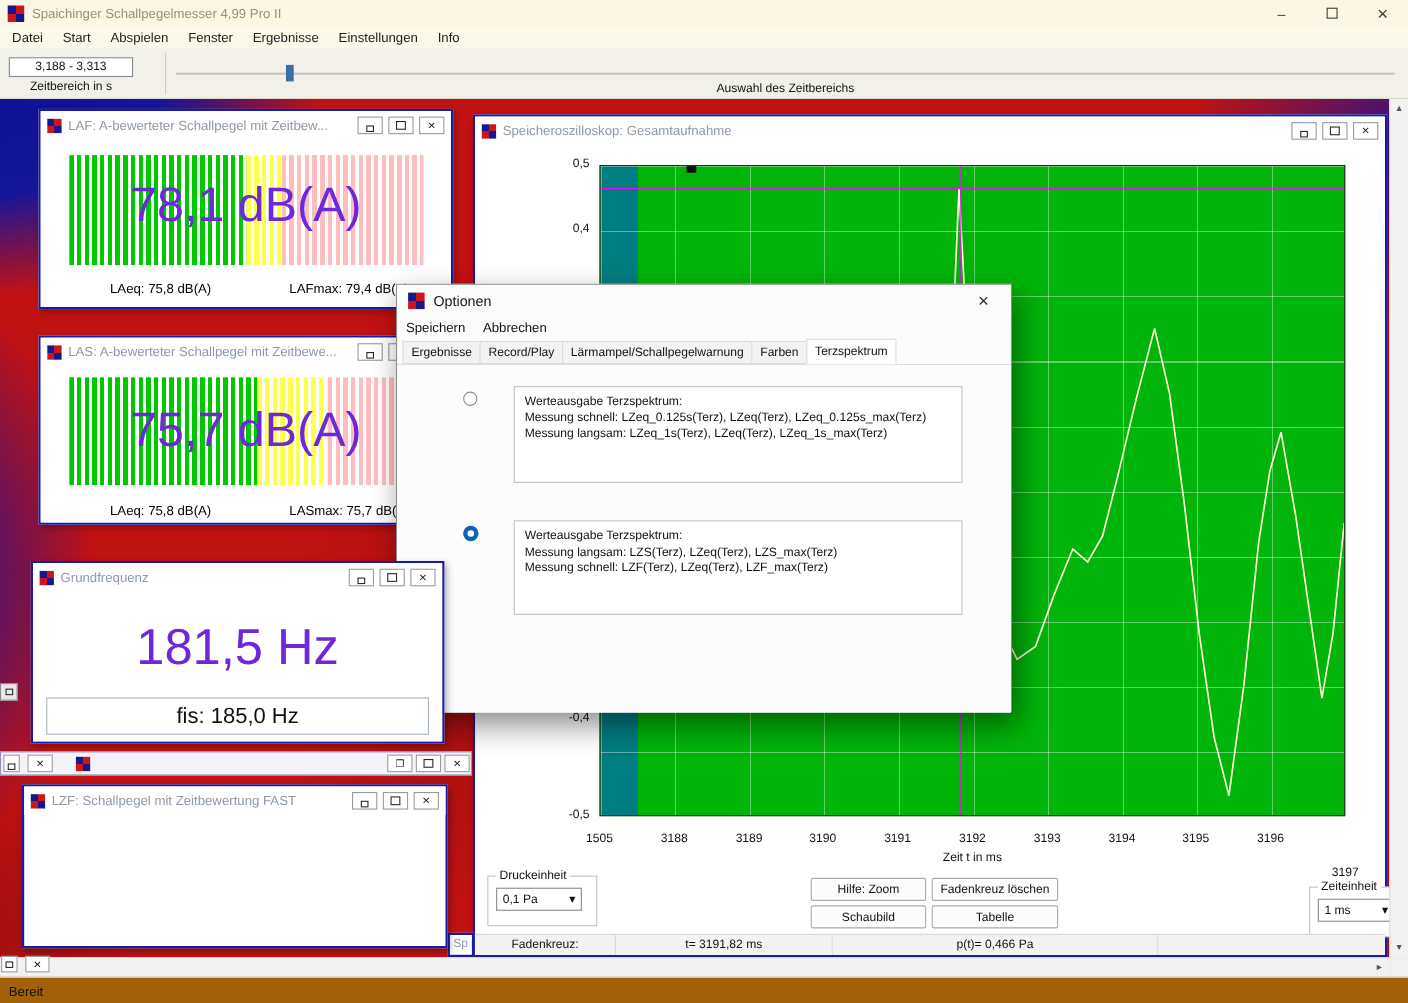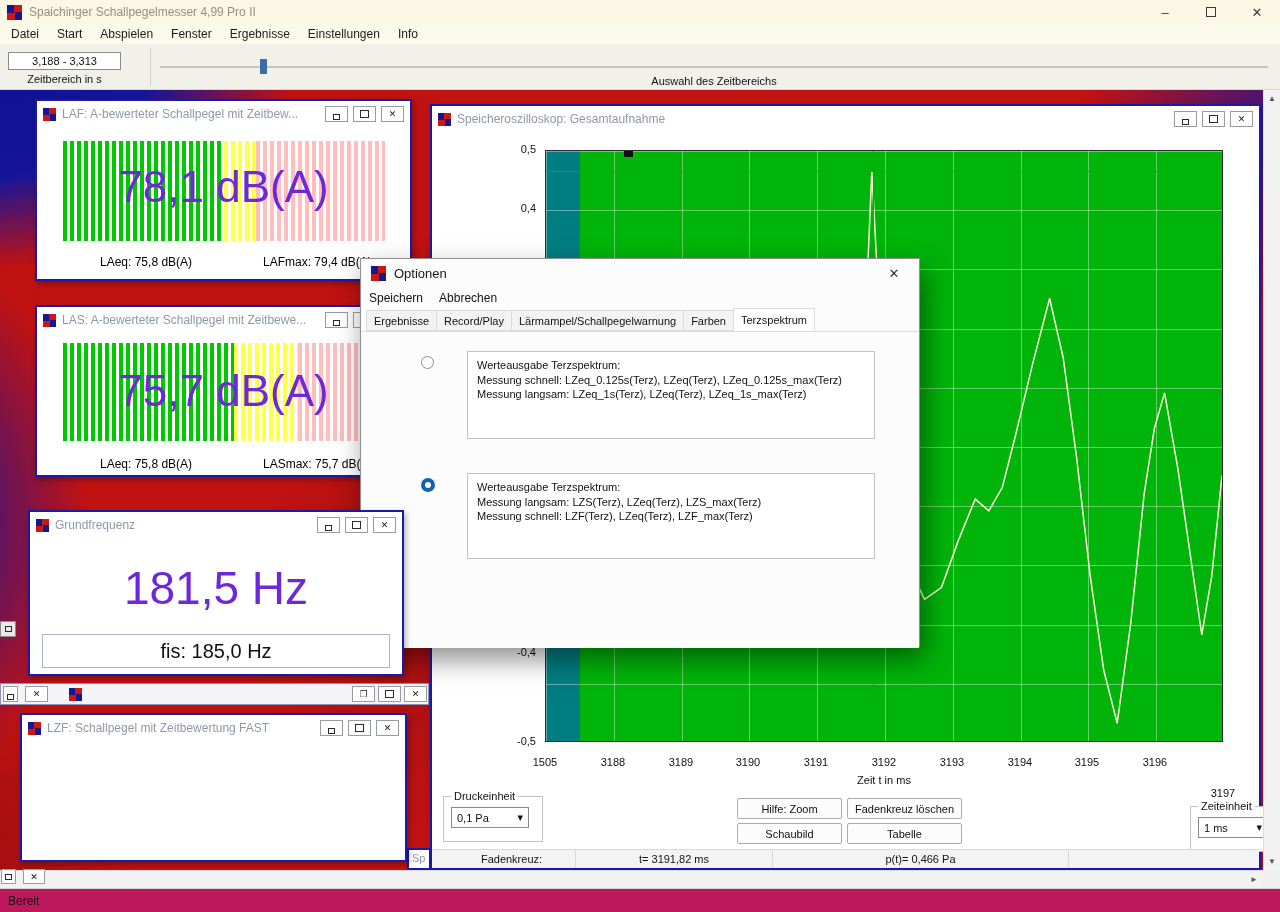--- a/index.html
+++ b/index.html
@@ -35,21 +35,21 @@
       radial-gradient(ellipse 230px 380px at -70px 430px, #15159a 0%, rgba(21,21,154,0) 68%),
       radial-gradient(ellipse 320px 240px at -60px 760px, #9a0e0e 0%, rgba(154,14,14,0) 60%),
       radial-gradient(ellipse 380px 260px at 1330px 40px, #15159a 0%, rgba(21,21,154,0) 66%),
       radial-gradient(ellipse 420px 420px at 470px 520px, #a30f0f 0%, rgba(163,15,15,0) 55%); }
 
   .vscroll { left:1263px; top:90px; width:17px; height:780px; background:#f2f2f2; border-left:1px solid #dcdcdc;
     display:flex; flex-direction:column; justify-content:space-between; align-items:center; padding:4px 0; font-size:8px; color:#555; }
   .hscroll { left:0; top:870px; width:1263px; height:18px; background:#f2f2f2; border-top:1px solid #dcdcdc;
     display:flex; justify-content:space-between; align-items:center; padding:0 5px; font-size:8px; color:#555; }
   .scroll-corner { left:1263px; top:870px; width:17px; height:18px; background:#f0f0f0; }
-  .statusbar { left:0; top:888px; width:1280px; height:24px; background:#be185d; border-top:1px solid #d8d8d0;
+  .statusbar { left:0; top:888px; width:1280px; height:24px; background:#a16207; border-top:1px solid #d8d8d0;
     display:flex; align-items:center; padding-left:8px; font-size:12px; }
 
   
   .win { position:absolute; border:2px solid #1a1aa6; background:#fff; box-shadow:2px 3px 6px rgba(0,0,0,0.3); }
   .wtb { height:26px; display:flex; align-items:center; gap:6px; padding:0 6px; background:#fff; }
   .wtb .checker { width:13px; height:13px; }
   .wtb-title { font-size:12px; color:#8d99a7; white-space:nowrap; overflow:hidden; }
   .wtb-btns { margin-left:auto; display:flex; gap:5px; flex:none; }
   .wbtn { width:23px; height:16px; border:1px solid #979ca1; background:#fff; display:flex; align-items:center; justify-content:center; font-size:9px; color:#222; }
   .gsq-s { width:7px; height:6px; border:1px solid #2a2a2a; margin-top:5px; }
@@ -222,21 +222,21 @@
 
         <fieldset class="grp" style="left:714px; top:668px; width:92px; height:52px;margin-left:44px;">
           <legend>Zeiteinheit</legend>
           <div class="select" style="width:70px;">
             <span>1 ms</span>
             <span>▾</span>
           </div>
         </fieldset>
 
         <div class="osc-status">
-          <div class="osc-cell" style="width:128px;margin-left:16px;">Fadenkreuz:</div>
+          <div class="osc-cell" style="width:128px;">Fadenkreuz:</div>
           <div class="osc-cell" style="width:197px;">t= 3191,82 ms</div>
           <div class="osc-cell" style="width:296px;">p(t)= 0,466 Pa</div>
           <div class="osc-cell" style="flex:1; border-right:none;"></div>
         </div>
       </div>
     </div>
 
     <div class="win" style="left:35px; top:9px; width:377px; height:182px; z-index:3;">
       <div class="wtb">
         <div class="checker"></div>

